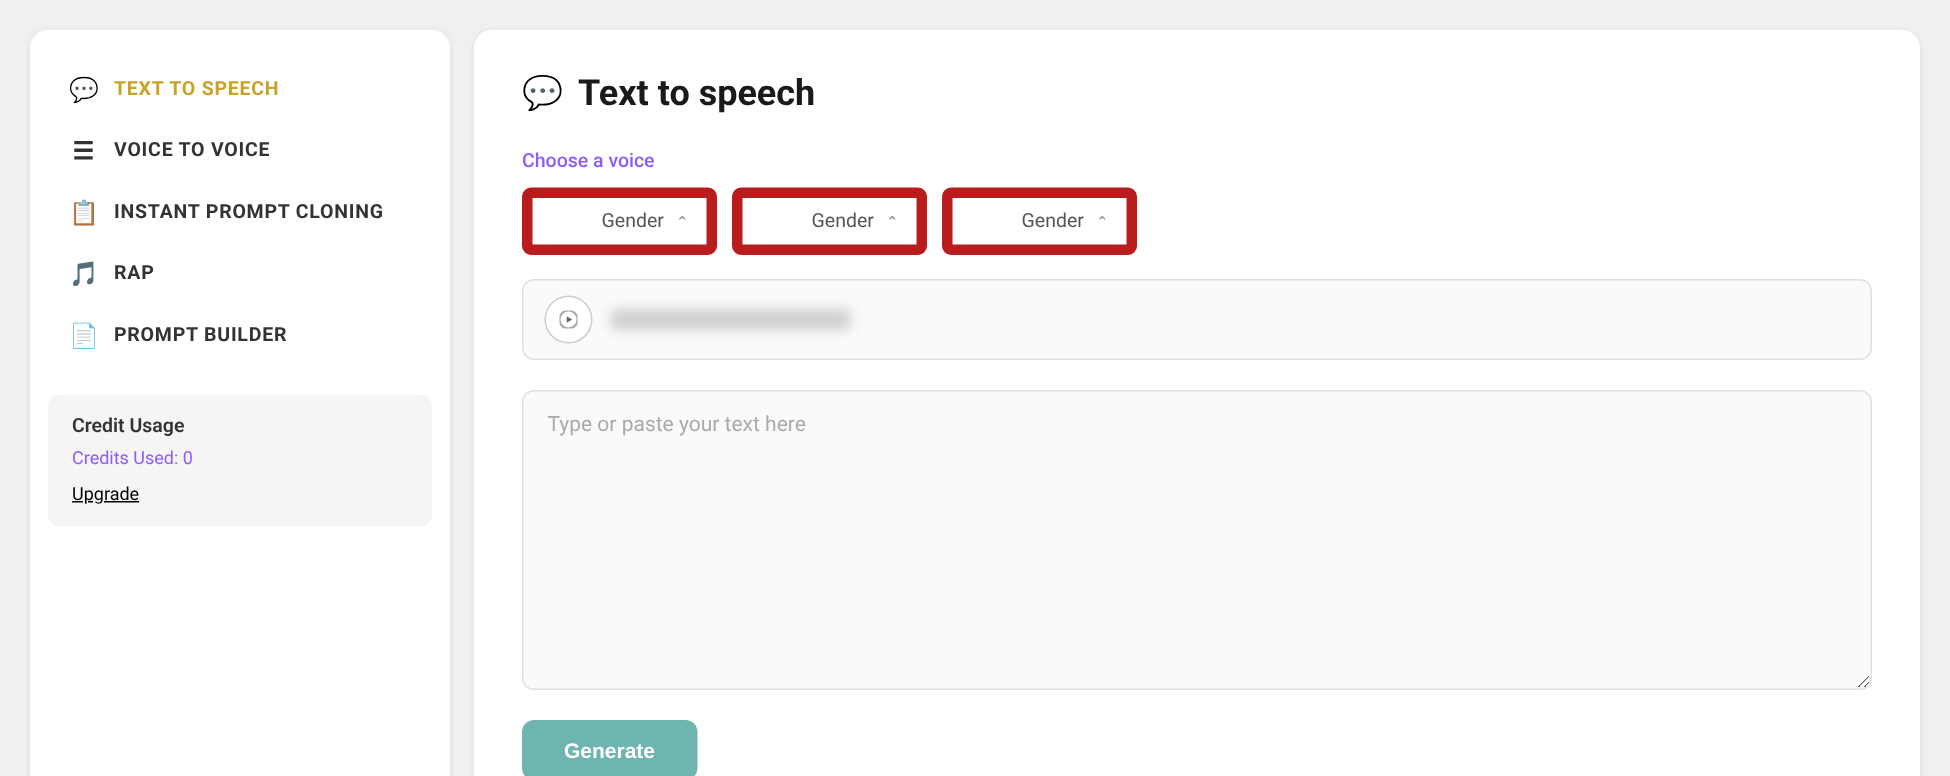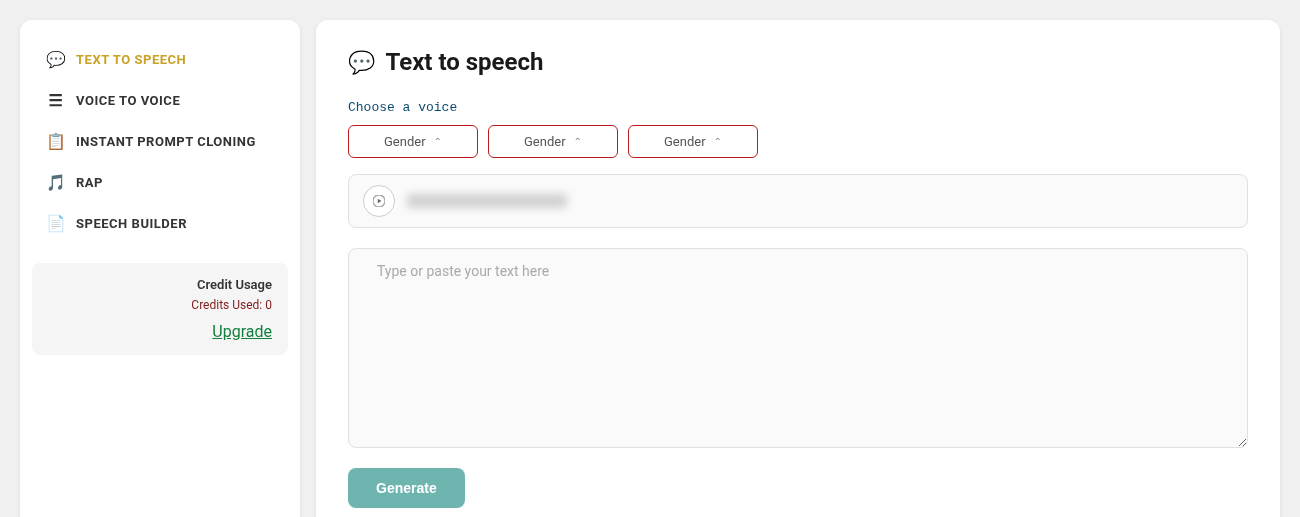--- a/index.html
+++ b/index.html
@@ -59,39 +59,38 @@
       width: 20px;
       text-align: center;
       flex-shrink: 0;
     }
 
     .credit-box {
       margin-top: 20px;
       background: #f5f5f5;
       border-radius: 8px;
       padding: 14px 16px;
-      text-align: right;
     }
 
     .credit-title {
       font-size: 13px;
       font-weight: 600;
       color: #333;
       margin-bottom: 6px;
     }
 
     .credit-line {
       font-size: 12px;
-      color: #7f1d1d;
+      color: #8b5cf6;
       margin-bottom: 2px;
     }
 
     .upgrade-link {
-      font-size: 16px;
-      color: #15803d;
+      font-size: 12px;
+      color: #000000;
       text-decoration: underline;
       cursor: pointer;
       margin-top: 8px;
       display: inline-block;
     }
 
     
     .main {
       flex: 1;
       background: #fff;
@@ -113,37 +112,36 @@
     }
 
     .page-title {
       font-size: 24px;
       font-weight: 700;
       color: #1a1a1a;
     }
 
     .section-label {
       font-size: 13px;
-      color: #0c4a6e;
+      color: #8b5cf6;
       margin-bottom: 10px;
       font-weight: 500;
-      font-family: Liberation Mono, monospace;
     }
 
     .voice-filters {
       display: flex;
       gap: 10px;
       margin-bottom: 16px;
     }
 
     .filter-select {
       display: flex;
       align-items: center;
-      justify-content: center;
-      border: 1px solid #b91c1c;
+      justify-content: flex-end;
+      border: 7px solid #b91c1c;
       border-radius: 6px;
       padding: 8px 12px;
       font-size: 13px;
       color: #555;
       background: #fff;
       cursor: pointer;
       min-width: 130px;
       user-select: none;
     }
 
@@ -192,21 +190,21 @@
 
     .text-area-section .section-label {
       margin-bottom: 8px;
     }
 
     .text-input {
       width: 100%;
       height: 200px;
       border: 1px solid #e0e0e0;
       border-radius: 8px;
-      padding: 14px 28px;
+      padding: 14px 16px;
       font-size: 14px;
       color: #999;
       resize: vertical;
       outline: none;
       font-family: inherit;
       background: #fafafa;
     }
 
     .text-input::placeholder {
       color: #aaa;
@@ -242,21 +240,21 @@
         <div class="nav-item">
           <span class="nav-icon">📋</span>
           <span>INSTANT PROMPT CLONING</span>
         </div>
         <div class="nav-item">
           <span class="nav-icon">🎵</span>
           <span>RAP</span>
         </div>
         <div class="nav-item">
           <span class="nav-icon">📄</span>
-          <span>SPEECH BUILDER</span>
+          <span>PROMPT BUILDER</span>
         </div>
       </div>
 
     <div class="credit-box">
       <div class="credit-title">Credit Usage</div>
       <div class="credit-line">Credits Used: 0</div>
       <a class="upgrade-link">Upgrade</a>
     </div>
   </div>
 

